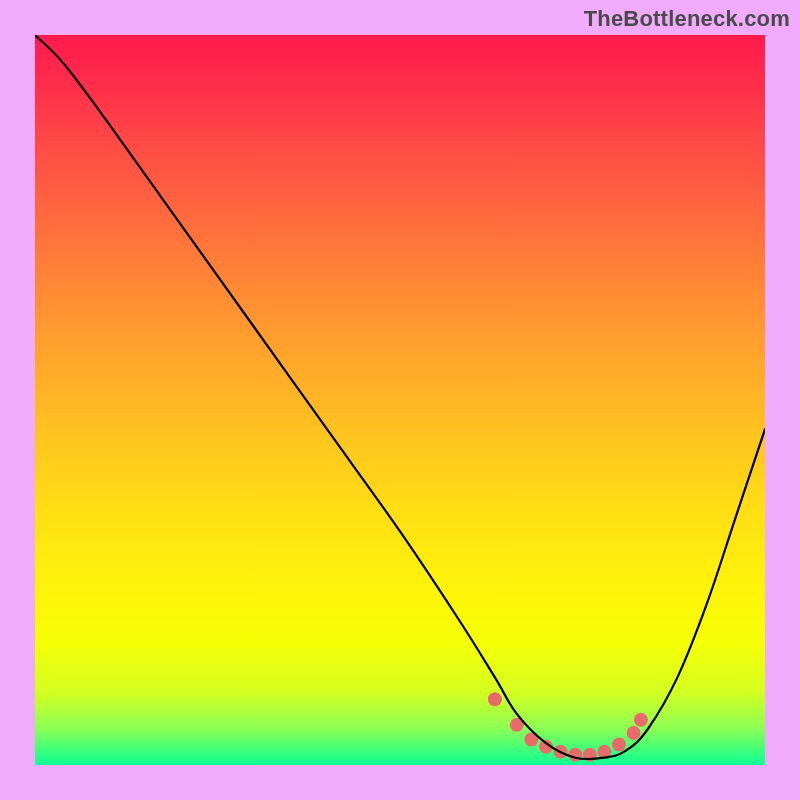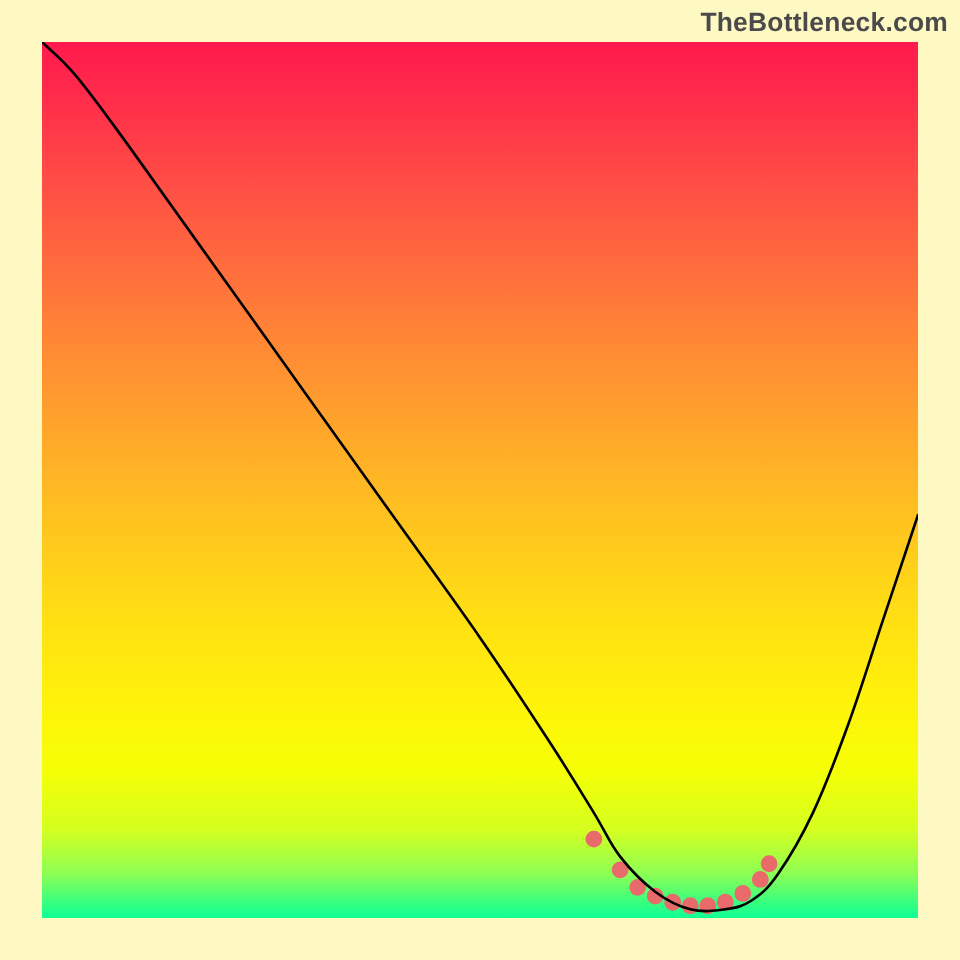--- a/index.html
+++ b/index.html
@@ -1,17 +1,17 @@
 <!DOCTYPE html>
 <html><head>
 <meta charset="utf-8">
 <style>
   * { margin: 0; padding: 0; box-sizing: border-box; }
   html, body { width: 800px; height: 800px; overflow: hidden; background: #000; }
-  .container { position: relative; width: 800px; height: 800px; background: #fef9c3; }
+  .container { position: relative; width: 800px; height: 800px; background: #f0abfc; }
   .watermark {
     position: absolute;
     top: 6px;
     right: 10px;
     color: #4a4a4a;
     font-family: Arial, Helvetica, sans-serif;
     font-size: 22px;
     font-weight: bold;
     letter-spacing: 0.2px;
     z-index: 10;

